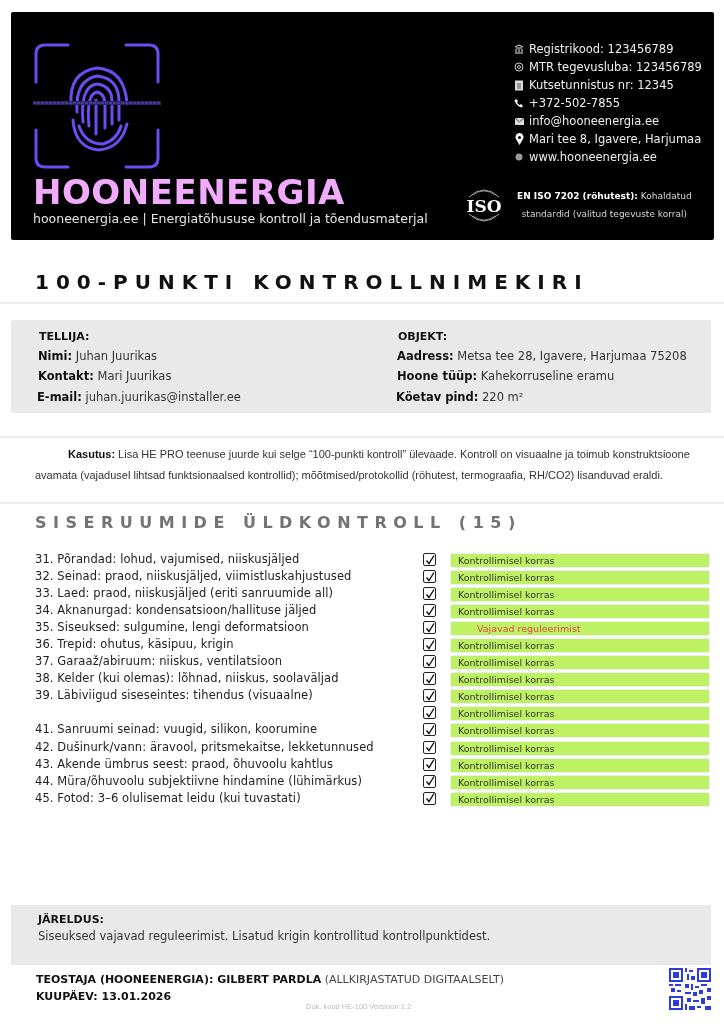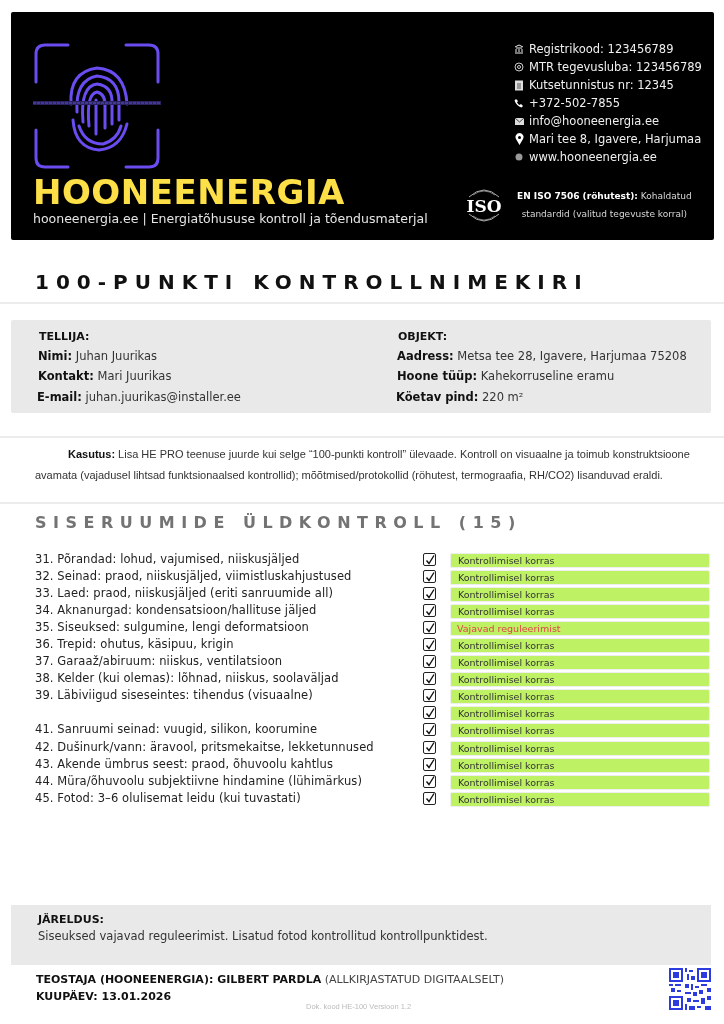--- a/index.html
+++ b/index.html
@@ -7,21 +7,21 @@
     width: 724px; height: 1024px; background: #ffffff; position: relative; overflow: hidden;
     font-family: "Liberation Sans", "DejaVu Sans", sans-serif; color: #1a1a1a;
   }
   .header {
     position: absolute; left: 11px; top: 12px; width: 703px; height: 228px;
     background: #000000; border-radius: 2px;
   }
   .logo-frame { position: absolute; left: 22px; top: 30px; width: 128px; height: 128px; }
   .brand {
     position: absolute; left: 22px; top: 160px; font-size: 34px; font-weight: 700;
-    color: #fde047; letter-spacing: 0.5px; font-family: "DejaVu Sans", sans-serif;
+    color: #f0abfc; letter-spacing: 0.5px; font-family: "DejaVu Sans", sans-serif;
   }
   .tagline { position: absolute; left: 22px; top: 199px; font-size: 12.5px; color: #e6e6e6; font-family: "DejaVu Sans", sans-serif; }
   .contacts { position: absolute; left: 502px; top: 28px; }
   .contact-row { display: flex; align-items: center; height: 18px; font-size: 11.5px; color: #f0f0f0; font-family: "DejaVu Sans", sans-serif; }
   .contact-row .ic { width: 12px; height: 12px; margin-right: 4px; display: inline-flex; align-items: center; justify-content: center; }
   .iso { position: absolute; left: 448px; top: 173px; display: flex; align-items: center; text-align: center; }
   .iso-text { margin-left: 8px; font-size: 9px; color: #d8d8d8; line-height: 18px; font-family: "DejaVu Sans", sans-serif; }
   .iso-text b { color: #ffffff; }
 
   .title {
@@ -53,21 +53,21 @@
   .item .label { position: absolute; left: 0; top: 0; font-size: 11.5px; color: #222; font-family: "DejaVu Sans", sans-serif; white-space: nowrap; letter-spacing: 0.1px; }
   .item .check {
     position: absolute; left: 388px; top: 1px; width: 13px; height: 13px; border: 1.5px solid #222;
     border-radius: 2px; box-sizing: border-box; display: flex; align-items: center; justify-content: center;
   }
   .item .status {
     position: absolute; left: 415px; top: 1px; width: 260px; height: 15px; box-sizing: border-box;
     border: 1px solid #eeeeee; border-radius: 2px; font-size: 9.5px; line-height: 13px; padding-left: 7px;
     color: #333; font-family: "DejaVu Sans", sans-serif; background: #bef264;
   }
-  .item .status.warn { color: #e0454a; padding-left: 6px; }
+  .item .status.warn { color: #e0454a; padding-left: 26px; }
 
   .conclusion {
     position: absolute; left: 11px; top: 905px; width: 700px; height: 60px; background: #e9e9e9;
     font-family: "DejaVu Sans", sans-serif;
   }
   .conclusion .hd { position: absolute; left: 27px; top: 8px; font-size: 11px; font-weight: 700; color: #111; }
   .conclusion .txt { position: absolute; left: 27px; top: 24px; font-size: 11.5px; color: #333; }
   .footer-line1 { position: absolute; left: 36px; top: 973px; font-size: 11px; color: #111; font-family: "DejaVu Sans", sans-serif; }
   .footer-line1 b { font-weight: 700; }
   .footer-line1 span.light { color: #444; }
@@ -166,21 +166,21 @@
 
   <div class="iso">
     <svg width="50" height="40" viewBox="0 0 50 40">
       <path d="M10 12 Q25 -2 40 12" stroke="#aaa" fill="none" stroke-width="1"></path>
       <path d="M14 10 Q25 2 36 10" stroke="#aaa" fill="none" stroke-width="0.7"></path>
       <path d="M10 29 Q25 43 40 29" stroke="#aaa" fill="none" stroke-width="1"></path>
       <path d="M14 31 Q25 39 36 31" stroke="#aaa" fill="none" stroke-width="0.7"></path>
       <text x="25" y="27" text-anchor="middle" font-family="DejaVu Serif, serif" font-weight="700" font-size="17" fill="#fff">ISO</text>
     </svg>
     <div class="iso-text">
-      <div><b>EN ISO 7506 (röhutest):</b><span> Kohaldatud</span></div>
+      <div><b>EN ISO 7202 (röhutest):</b><span> Kohaldatud</span></div>
       <div>standardid (valitud tegevuste korral)</div>
     </div>
   </div>
 </div>
 
 <div class="title">100-PUNKTI KONTROLLNIMEKIRI</div>
 <div class="rule" style="top:302px;"></div>
 
 <div class="box" style="left:11px; width:345px;padding-left:48px;">
   <div class="hd" style="left:28px;">TELLIJA:</div>
@@ -334,21 +334,21 @@
         <svg width="10" height="10" viewBox="0 0 10 10">
           <path d="M1.5 5.5 L4 8.5 L9 0.5" stroke="#111" stroke-width="1.4" fill="none"></path>
         </svg>
       </span>
       <span class="status">Kontrollimisel korras</span>
     </div>
   </div>
 
 <div class="conclusion">
   <div class="hd">JÄRELDUS:</div>
-  <div class="txt">Siseuksed vajavad reguleerimist. Lisatud fotod kontrollitud kontrollpunktidest.</div>
+  <div class="txt">Siseuksed vajavad reguleerimist. Lisatud krigin kontrollitud kontrollpunktidest.</div>
 </div>
 
 <div class="footer-line1"><b>TEOSTAJA (HOONEENERGIA): GILBERT PARDLA</b><span class="light"> (ALLKIRJASTATUD DIGITAALSELT)</span></div>
 <div class="footer-line2">KUUPÄEV: 13.01.2026</div>
 <div class="doc-code">Dok. kood HE-100 Versioon 1.2</div>
 
 <svg class="qr" viewBox="0 0 21 21" shape-rendering="crispEdges">
   <g fill="#2b3be0">
     <rect x="0" y="0" width="7" height="7"></rect>
       <rect x="1" y="1" width="5" height="5" fill="#fff"></rect>

